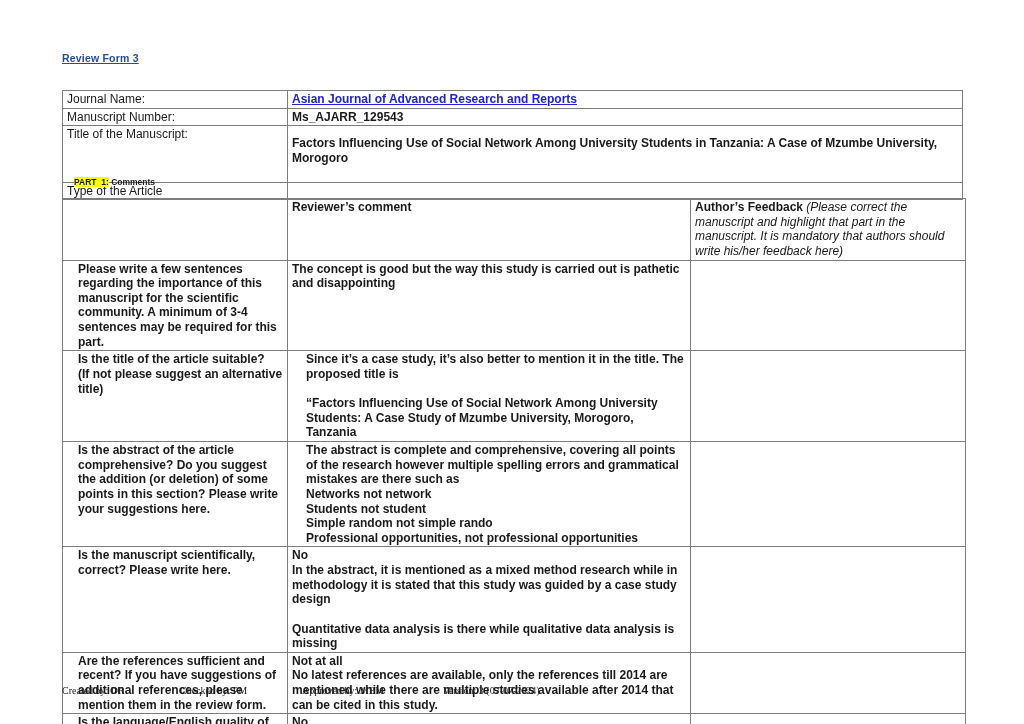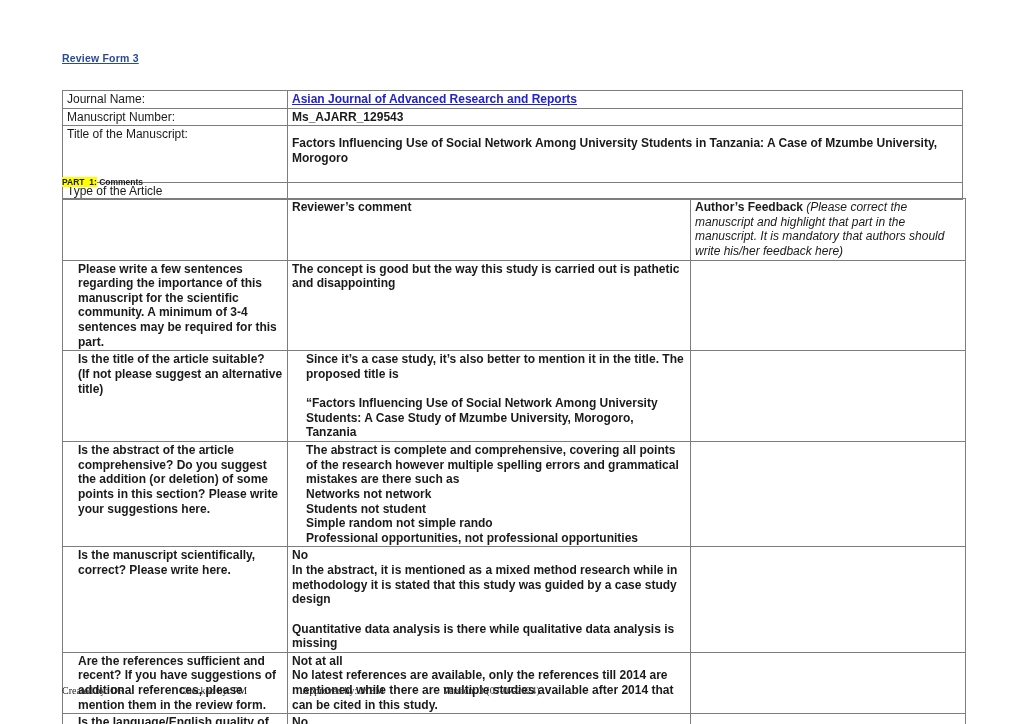--- a/index.html
+++ b/index.html
@@ -38,21 +38,21 @@
   .info-table td { height: 13px; }
   .info-label { font-weight: normal; }
   .journal-link { color: #2323cd; font-weight: bold; text-decoration: underline; }
   .ms-number { font-weight: bold; }
   .ms-title-cell { padding-top: 10px; padding-bottom: 16px; font-weight: bold; }
   .row-title td { height: 26px; }
   .row-type td { height: 12px; margin-top: 13px; }
 
   .part1-line {
     position: absolute;
-    left: 62px;
+    left: 74px;
     top: 177px;
     font-size: 8.5px;
     font-weight: bold;
     white-space: pre;
   }
   .hl-yellow { background: #ffff00; }
 
   .review-table {
     position: absolute;
     left: 62px;

